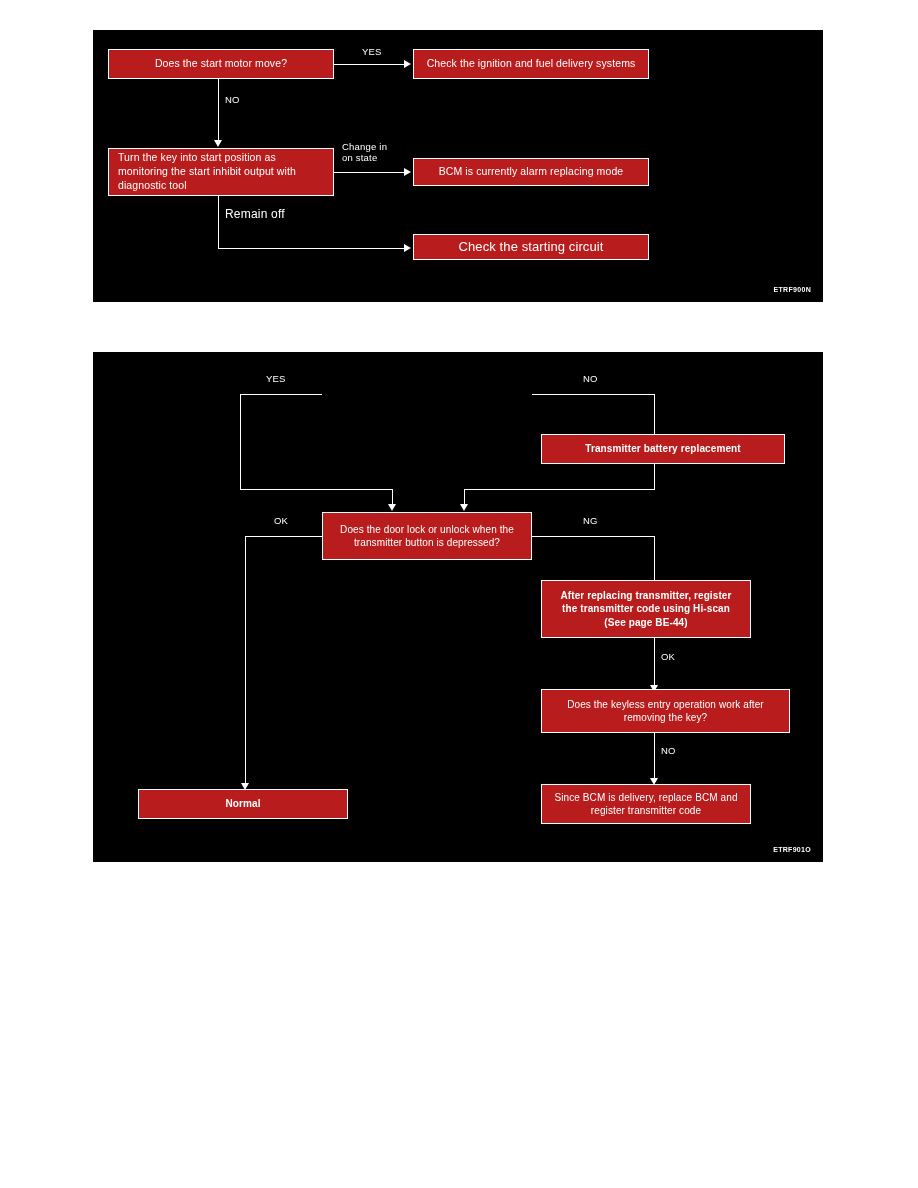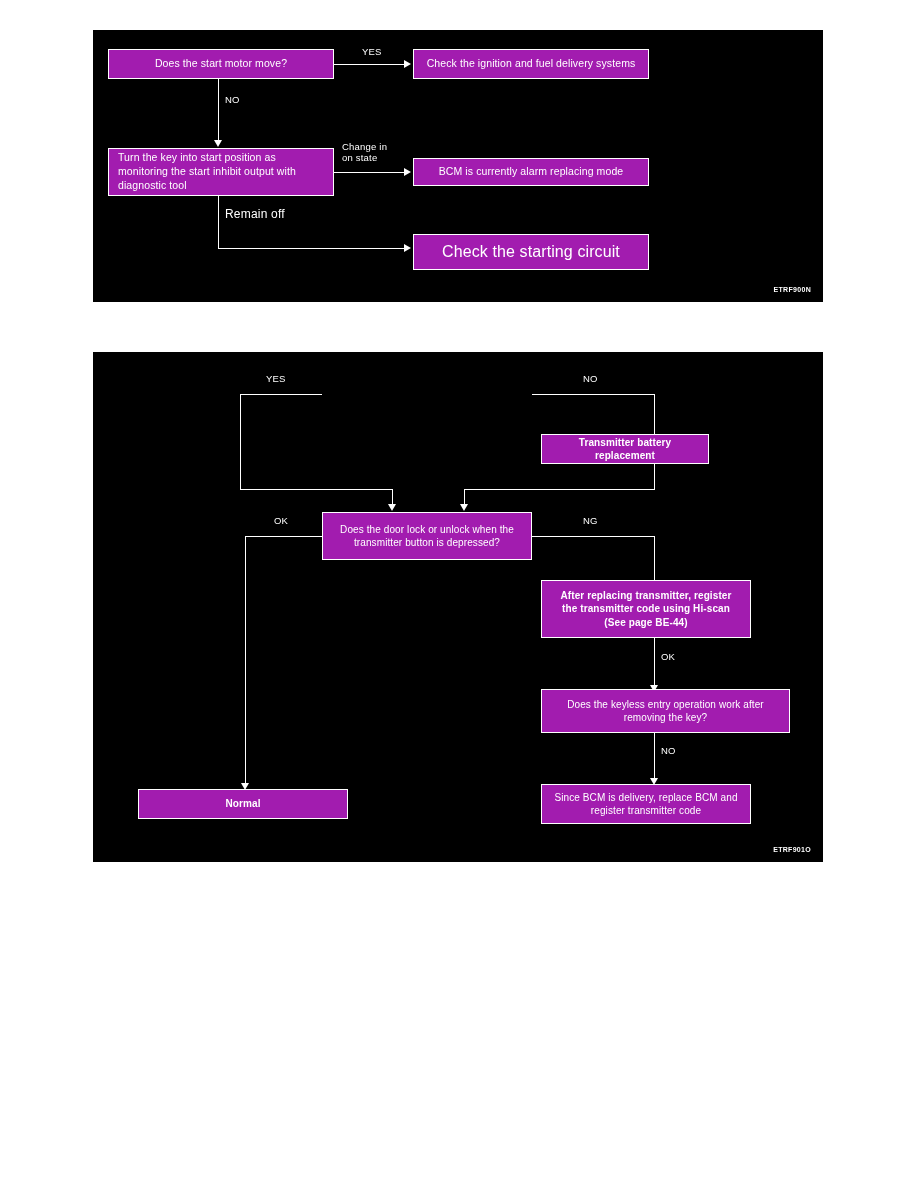--- a/index.html
+++ b/index.html
@@ -30,21 +30,21 @@
     overflow: hidden;
   }
   #panel-start-inhibit { left: 93px; top: 30px; width: 730px; height: 272px; }
   #panel-keyless       { left: 93px; top: 352px; width: 730px; height: 510px; }
 
   
   .node {
     position: absolute;
     box-sizing: border-box;
     border: 1px solid #ffffff;
-    background: #a21caf;
+    background: #b91c1c;
     color: #ffffff;
     display: flex;
     align-items: center;
     justify-content: center;
     text-align: center;
     line-height: 1.32;
     letter-spacing: 0.1px;
     padding: 2px 12px;
   }
   .node .txt { display: block; width: 100%; }
@@ -125,21 +125,21 @@
     <div class="ln-h" style="left:241px; top:142px; width:71px;"></div>
     <div class="arrow-r" style="left:311px; top:138px;"></div>
     <div class="edge-label" style="left:249px; top:111px; font-size:9.5px; text-align:left;">Change in
 on state</div>
 
     <div class="ln-v" style="left:125px; top:166px; height:52px;"></div>
     <div class="ln-h" style="left:125px; top:218px; width:187px;"></div>
     <div class="arrow-r" style="left:311px; top:214px;"></div>
     <div class="edge-label" style="left:132px; top:177px; font-size:12px;">Remain off</div>
 
-    <div class="node" style="left:320px; top:204px; width:236px; height:36px; font-size:16px;">
+    <div class="node" style="left:320px; top:204px; width:236px; height:26px; font-size:13px;">
       <span class="txt">Check the starting circuit</span>
     </div>
 
     <div class="fig-code" style="right:12px; bottom:9px;">ETRF900N</div>
   </div>
 
   <div class="panel" id="panel-keyless">
 
 
     <div class="edge-label" style="left:173px; top:21px; font-size:9.5px;">YES</div>
@@ -147,21 +147,21 @@
     <div class="ln-v" style="left:147px; top:42px; height:95px;"></div>
     <div class="ln-h" style="left:147px; top:137px; width:152px;"></div>
     <div class="ln-v" style="left:299px; top:137px; height:18px;"></div>
     <div class="arrow-d" style="left:295px; top:152px;"></div>
 
     <div class="edge-label" style="left:490px; top:21px; font-size:9.5px;">NO</div>
     <div class="ln-h" style="left:439px; top:42px; width:122px;"></div>
     <div class="ln-v" style="left:561px; top:42px; height:45px;"></div>
     <div class="arrow-d" style="left:557px; top:84px;"></div>
 
-    <div class="node" style="left:448px; top:82px; width:168px; height:30px; font-size:10px; font-weight:bold;">
+    <div class="node" style="left:448px; top:82px; width:244px; height:30px; font-size:10px; font-weight:bold;">
       <span class="txt">Transmitter battery replacement</span>
     </div>
 
     <div class="ln-v" style="left:561px; top:112px; height:25px;"></div>
     <div class="ln-h" style="left:371px; top:137px; width:191px;"></div>
     <div class="ln-v" style="left:371px; top:137px; height:18px;"></div>
     <div class="arrow-d" style="left:367px; top:152px;"></div>
 
     <div class="node" style="left:229px; top:160px; width:210px; height:48px; font-size:10px;">
       <span class="txt">Does the door lock or unlock when the transmitter button is depressed?</span>

